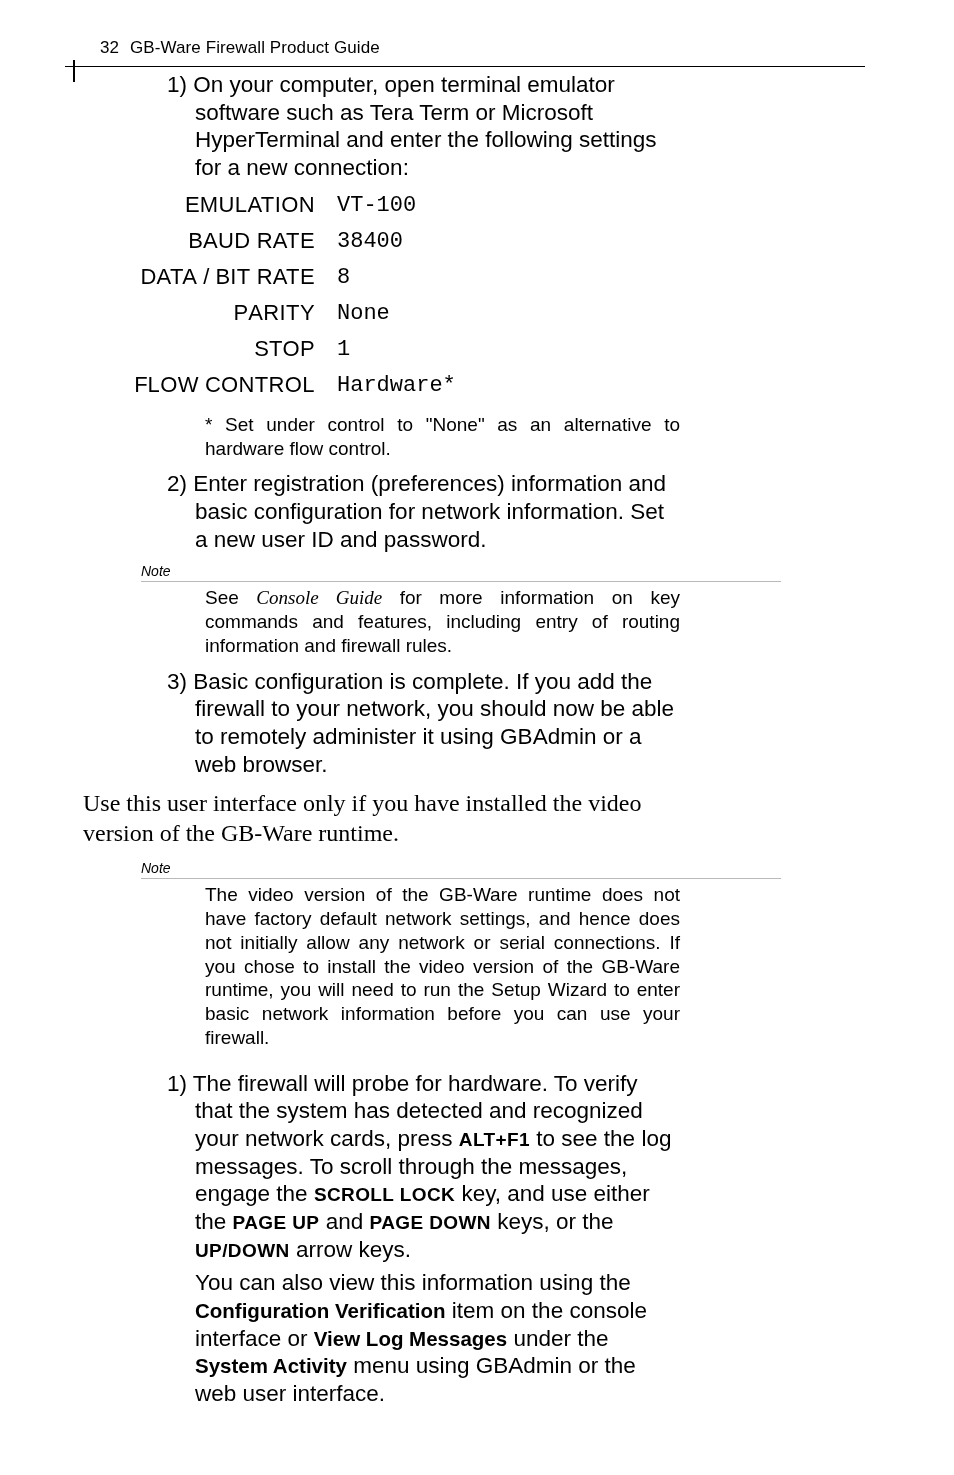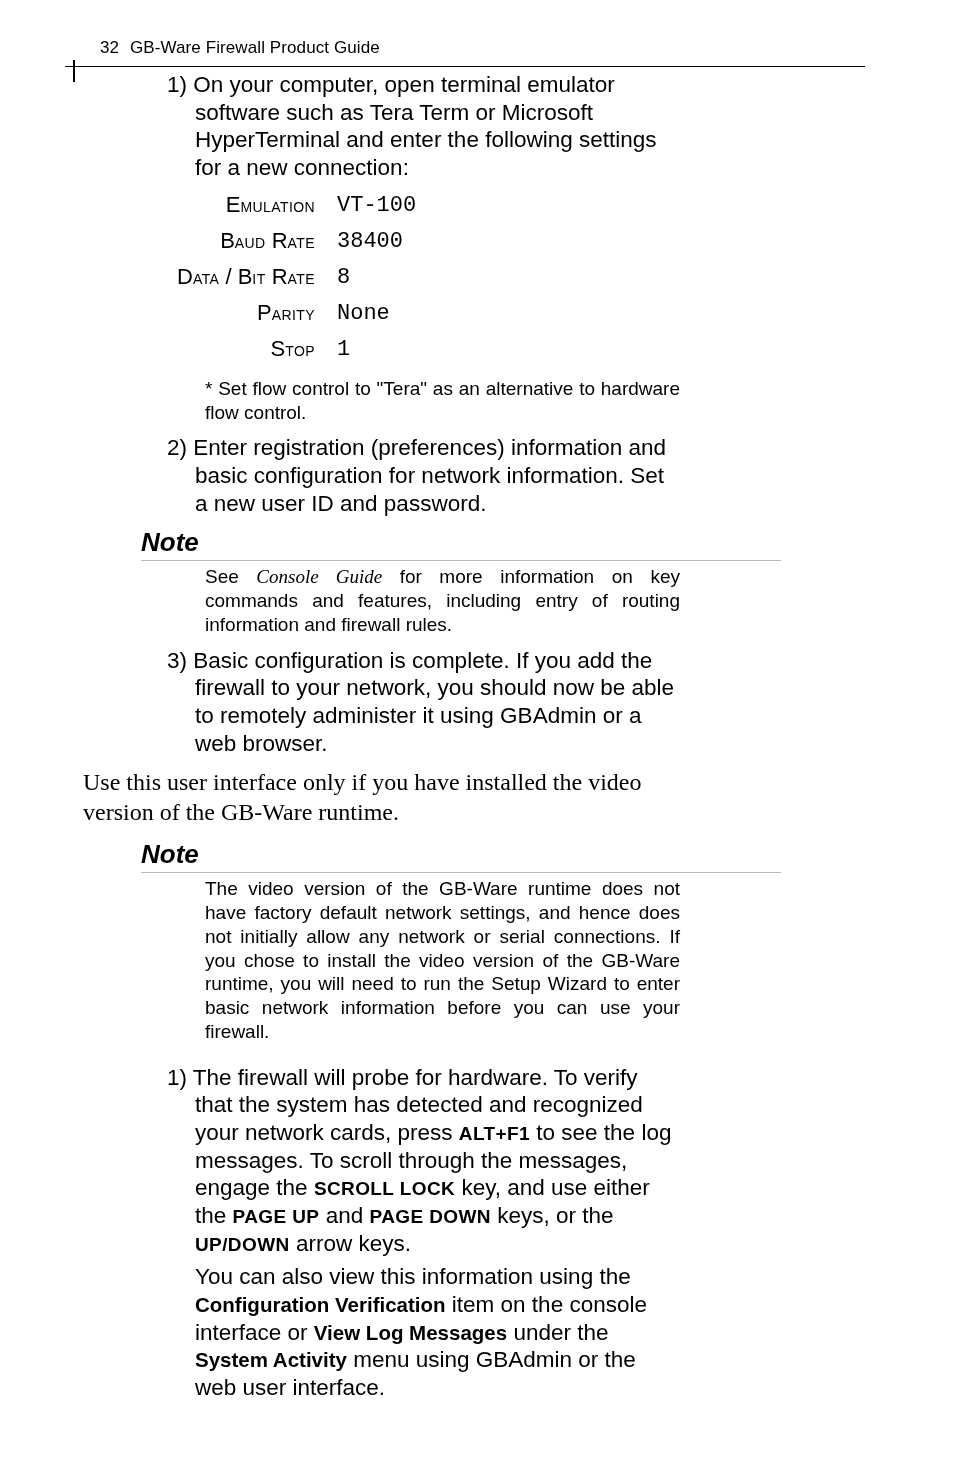--- a/index.html
+++ b/index.html
@@ -63,39 +63,39 @@
     width: 190px;
     text-align: right;
     font-size: 22px;
     padding-right: 22px;
     flex-shrink: 0;
   }
   .smallcaps .lead {
     font-size: 22px;
   }
   .smallcaps .rest {
-    font-size: 14px;
+    font-size: 22px;
     letter-spacing: 0.4px;
   }
   .setting-value {
     font-size: 22px;
     line-height: 1.23;
     max-width: 540px;
     font-family: Liberation Mono, monospace;
   }
   .footnote {
     font-size: 19px;
     line-height: 1.25;
     margin: 14px 0 10px 80px;
     max-width: 580px;
     text-align: justify;
   }
   .note-heading {
-    font-size: 26px;
-    font-weight: bold;
+    font-size: 14px;
+    font-weight: normal;
     font-style: italic;
     margin: 8px 0 2px 16px;
   }
   .note-rule {
     border: none;
     border-top: 1px solid #b9b9b9;
     margin: 2px 0 4px 16px;
     width: 640px;
   }
   .note-body {
@@ -197,24 +197,31 @@
         <div class="setting-value">None</div>
       </div>
 
       <div class="setting-row">
         <div class="setting-label smallcaps">
           <span class="lead">S</span><span class="rest">TOP</span>
         </div>
         <div class="setting-value">1</div>
       </div>
 
+      <div class="setting-row">
+        <div class="setting-label smallcaps">
+          <span class="lead">F</span><span class="rest">LOW</span>
+          <span> </span><span class="lead">C</span><span class="rest">ONTROL</span>
+        </div>
+        <div class="setting-value">Hardware*</div>
+      </div>
 
     </div>
 
-    <p class="footnote">* Set flow control to "Tera" as an alternative to hardware flow control.</p>
+    <p class="footnote">* Set under control to "None" as an alternative to hardware flow control.</p>
 
     <p class="step">2) Enter registration (preferences) information and basic configuration for network information. Set a new user ID and password.</p>
 
     <div class="note-heading">Note</div>
     <hr class="note-rule">
     <p class="note-body">
       <span>See </span><em>Console Guide</em><span> for more information on key commands and features, including entry of routing information and firewall rules.</span>
     </p>
 
     <p class="step">3) Basic configuration is complete. If you add the firewall to your network, you should now be able to remotely administer it using GBAdmin or a web browser.</p>

